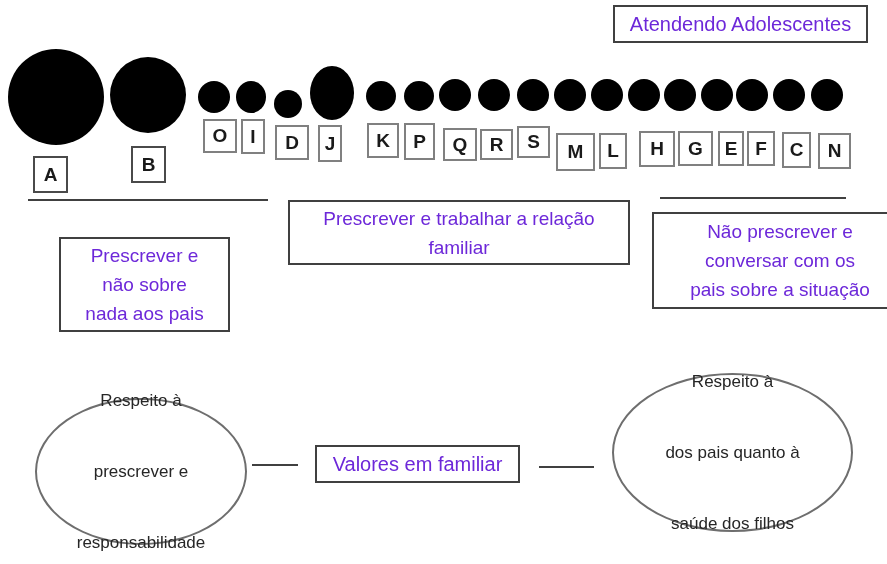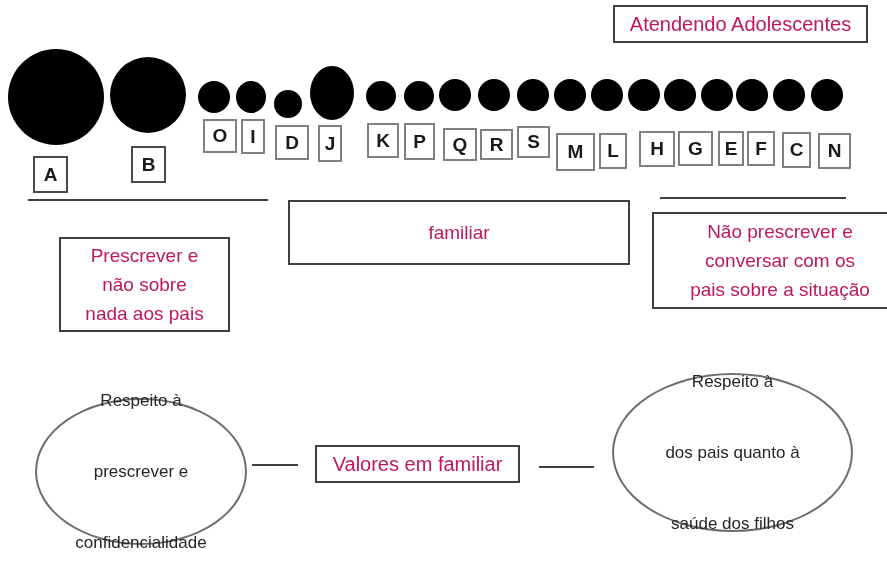--- a/index.html
+++ b/index.html
@@ -35,21 +35,21 @@
     box-sizing: border-box;
     border: 2px solid #404040;
     background: #ffffff;
     display: flex;
     flex-direction: column;
     align-items: center;
     justify-content: center;
     text-align: center;
     font-size: 19px;
     line-height: 29px;
-    color: #be185d;
+    color: #6d28d9;
   }
   .textbox.title-box { font-size: 20px; }
   .textbox.conflict-box { font-size: 20px; }
   .hline {
     position: absolute;
     height: 2px;
     background: #404040;
   }
   .ellipse {
     position: absolute;
@@ -125,33 +125,34 @@
   <div class="hline" style="left: 28px; top: 199px; width: 240px;"></div>
   <div class="hline" style="left: 660px; top: 197px; width: 186px;"></div>
 
   <div class="textbox" style="left: 59px; top: 213px; width: 171px; height: 95px; margin-top: 24px;">
     <div>Prescrever e</div>
     <div>não sobre</div>
     <div>nada aos pais</div>
   </div>
 
   <div class="textbox" style="left: 288px; top: 200px; width: 342px; height: 65px;">
+    <div>Prescrever e trabalhar a relação</div>
     <div>familiar</div>
   </div>
 
   <div class="textbox" style="left: 652px; top: 212px; width: 256px; height: 97px;">
     <div>Não prescrever e</div>
     <div>conversar com os</div>
     <div>pais sobre a situação</div>
   </div>
 
   <div class="ellipse" style="left: 35px; top: 398px; width: 212px; height: 147px;">
     <div>Respeito à</div>
     <div>prescrever e</div>
-    <div>confidencialidade</div>
+    <div>responsabilidade</div>
   </div>
 
   <div class="hline" style="left: 252px; top: 464px; width: 46px;"></div>
 
   <div class="textbox conflict-box" style="left: 315px; top: 445px; width: 205px; height: 38px;">
     <div>Valores em familiar</div>
   </div>
 
   <div class="hline" style="left: 539px; top: 466px; width: 55px;"></div>
 

